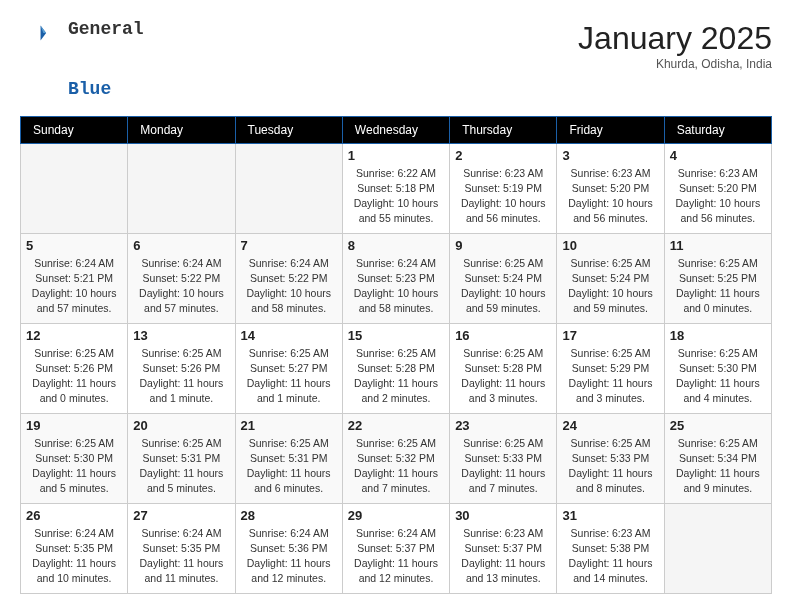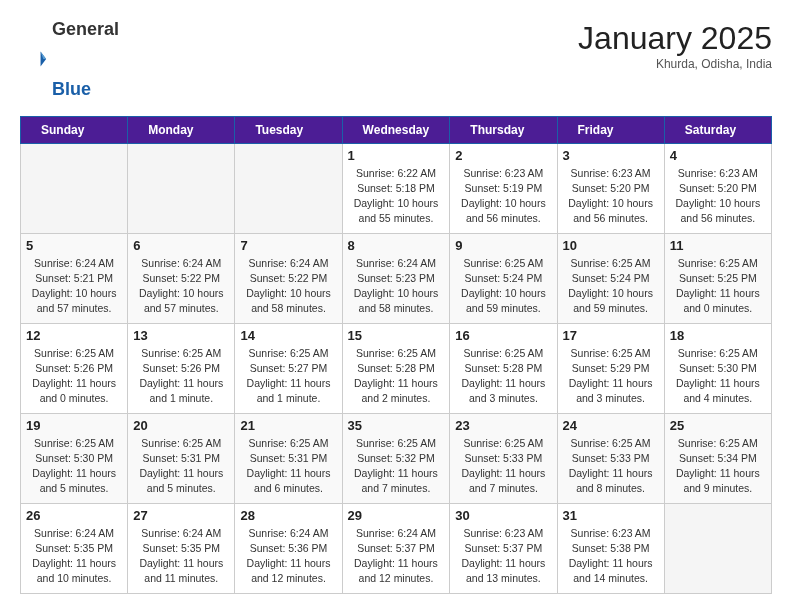--- a/index.html
+++ b/index.html
@@ -11,22 +11,22 @@
       padding: 20px;
     }
     .header {
       display: flex;
       justify-content: space-between;
       align-items: flex-start;
       margin-bottom: 16px;
     }
     .logo {
       display: flex;
-      align-items: center;
-      gap: 4px;
+      gap: 20px;
+      font-family: Liberation Mono, monospace;
     }
     .logo-text {
       font-size: 18px;
       font-weight: bold;
       line-height: 1.1;
     }
     .logo-general { color: #333; }
     .logo-blue { color: #1a5fa8; margin-top: 40px; }
     .logo-icon {
       width: 28px;
@@ -41,25 +41,25 @@
     .subtitle {
       font-size: 12px;
       color: #555;
     }
     .calendar {
       width: 100%;
       border-collapse: collapse;
       font-size: 11px;
     }
     .calendar thead tr th {
-      background: #4c1d95;
+      background: #000000;
       color: #fff;
-      padding: 6px 20px;
+      padding: 6px 12px;
       font-size: 12px;
-      font-weight: 700;
+      font-weight: 400;
       text-align: left;
       border: 1px solid #1a5fa8;
     }
     .calendar tbody tr td {
       border: 1px solid #ccc;
       vertical-align: top;
       padding: 4px 5px;
       height: 90px;
       width: 107px;
       background: #fff;
@@ -204,21 +204,21 @@
         </td>
         <td>
           <div class="day-number">20</div>
           <div class="day-info">Sunrise: 6:25 AM<br>Sunset: 5:31 PM<br>Daylight: 11 hours and 5 minutes.</div>
         </td>
         <td>
           <div class="day-number">21</div>
           <div class="day-info">Sunrise: 6:25 AM<br>Sunset: 5:31 PM<br>Daylight: 11 hours and 6 minutes.</div>
         </td>
         <td>
-          <div class="day-number">35</div>
+          <div class="day-number">22</div>
           <div class="day-info">Sunrise: 6:25 AM<br>Sunset: 5:32 PM<br>Daylight: 11 hours and 7 minutes.</div>
         </td>
         <td>
           <div class="day-number">23</div>
           <div class="day-info">Sunrise: 6:25 AM<br>Sunset: 5:33 PM<br>Daylight: 11 hours and 7 minutes.</div>
         </td>
         <td>
           <div class="day-number">24</div>
           <div class="day-info">Sunrise: 6:25 AM<br>Sunset: 5:33 PM<br>Daylight: 11 hours and 8 minutes.</div>
         </td>

